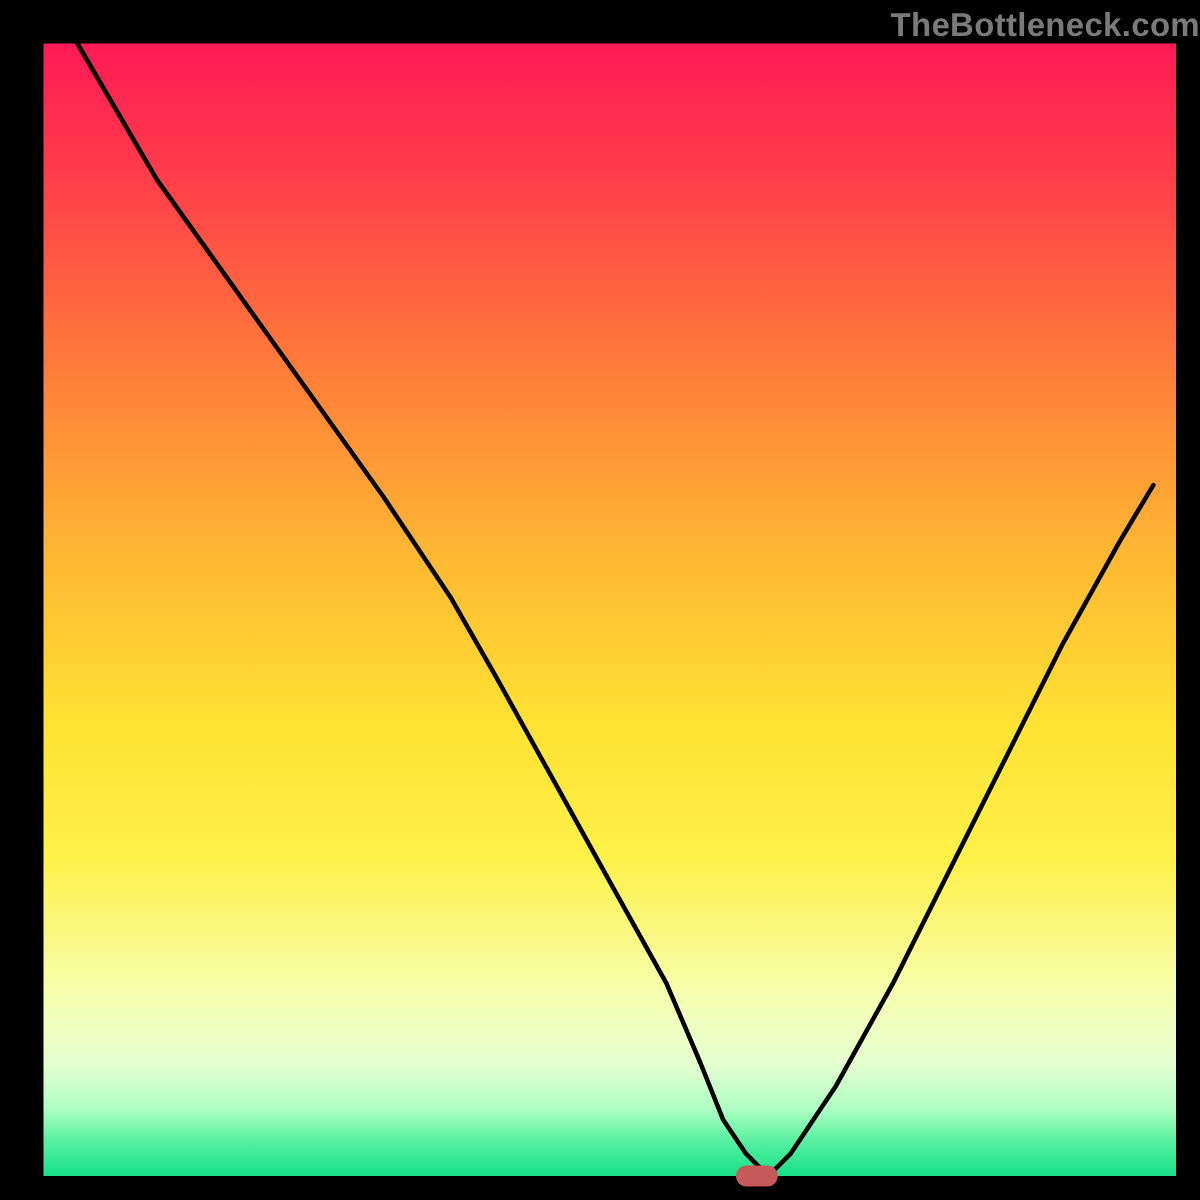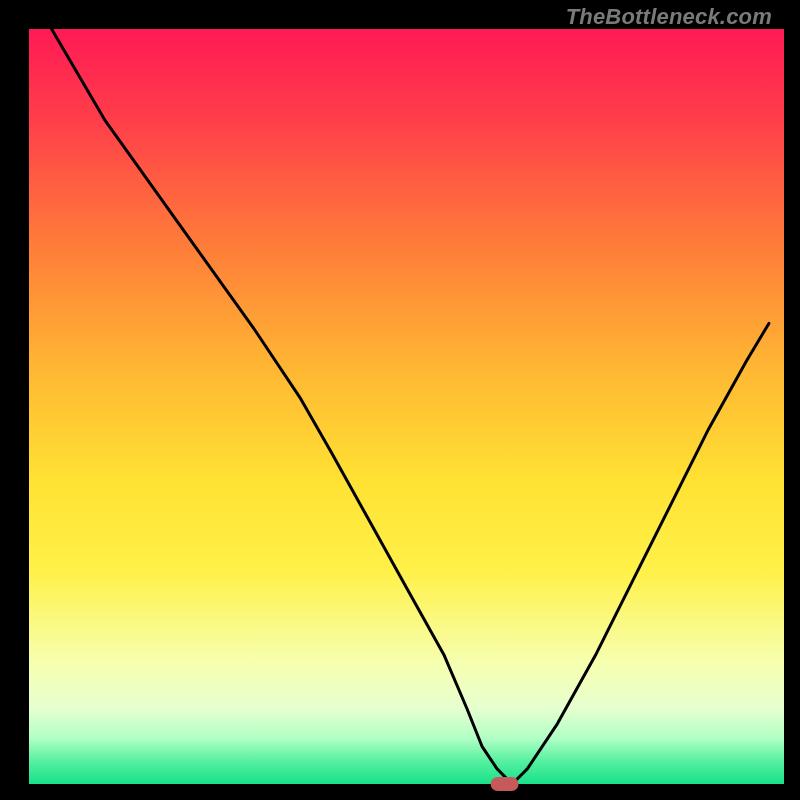--- a/index.html
+++ b/index.html
@@ -13,28 +13,27 @@
   }
   .stage {
     position: relative;
     width: 800px;
     height: 800px;
     background: #000000;
   }
   .watermark {
     position: absolute;
     top: 4px;
-    right: 28px;
+    right: 0;
     color: #7a7a7a;
     font-size: 22px;
     font-weight: 600;
     letter-spacing: 0.2px;
     z-index: 10;
     user-select: none;
-    font-style: italic;
   }
   svg.chart {
     position: absolute;
     left: 0;
     top: 0;
     width: 800px;
     height: 800px;
     display: block;
   }
 </style>

